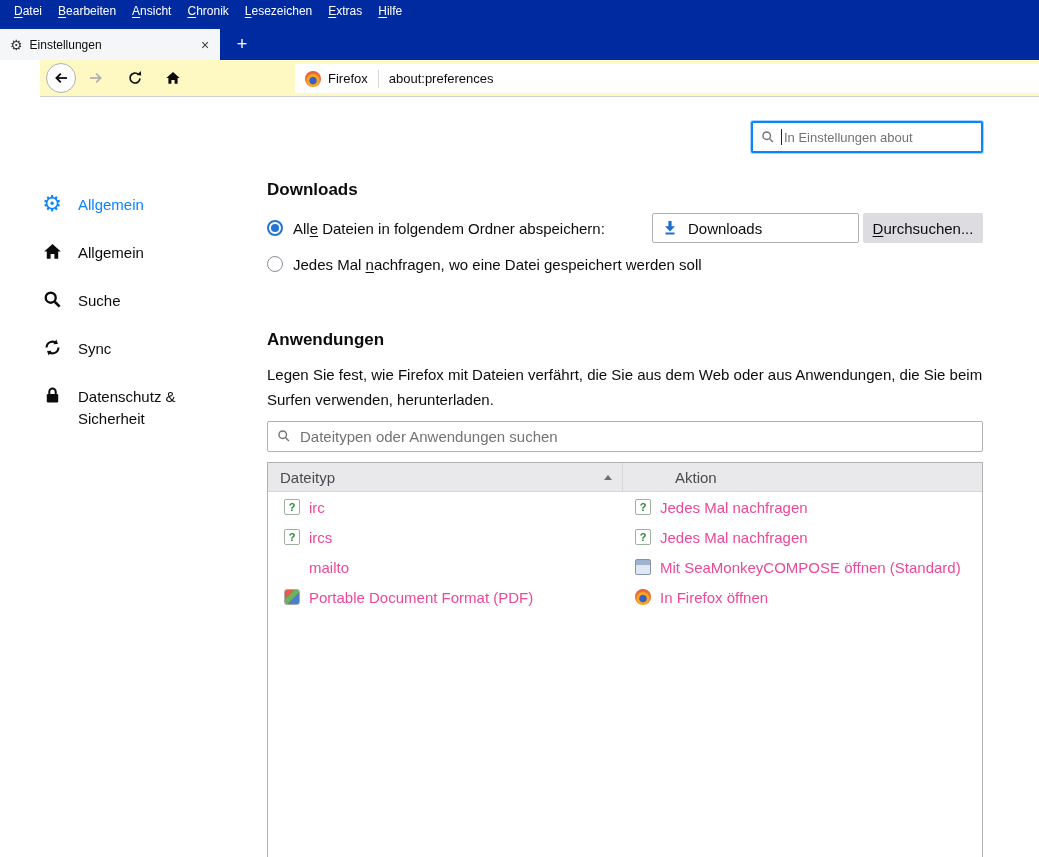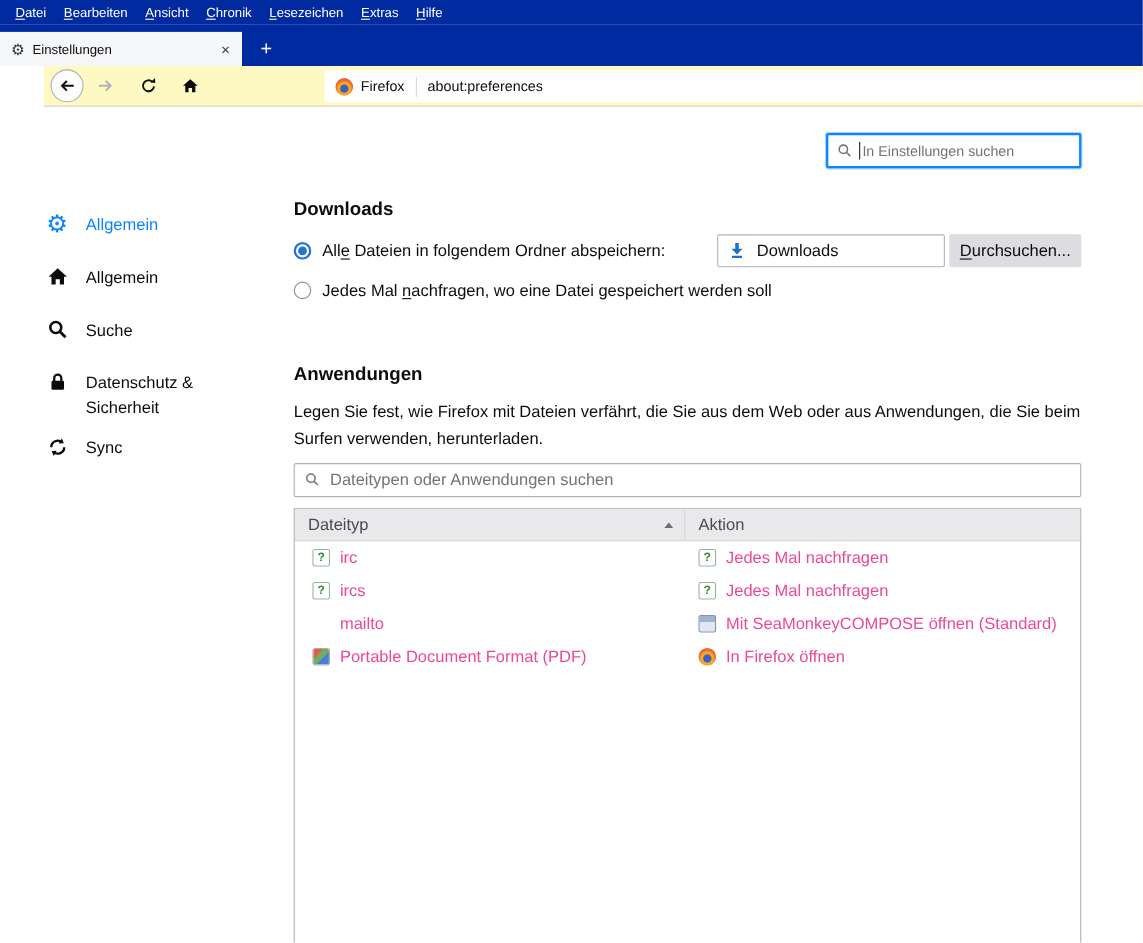--- a/index.html
+++ b/index.html
@@ -82,21 +82,21 @@
   .apps-heading { margin-top:54px; }
   .apps-desc { margin-top:12px; font-size:15px; line-height:25px; color:#0c0c0d; }
   .apps-search-wrap { position:relative; margin-top:9px; }
   .apps-search { width:100%; height:31px; border:1px solid #b1b1b3; border-radius:2px; padding:0 10px 0 32px;
                  font-size:15px; color:#0c0c0d; font-family:"Liberation Sans", sans-serif; outline:none; }
   .apps-search::placeholder { color:#737373; }
   .apps-search-wrap .mag { position:absolute; left:10px; top:8px; }
 
   .apps-table { margin-top:10px; border:1px solid #b1b1b3; height:402px; background:#fff; overflow:hidden; }
   .t-head { height:29px; background:#e9e9eb; border-bottom:1px solid #d7d7db; display:flex; align-items:stretch;
-            font-size:15px; color:#4a4a4f; }
+            font-size:15px; color:#4a4a4f;gap:40px; }
   .th-type { width:355px; display:flex; align-items:center; justify-content:space-between;
              padding:0 10px 0 12px; border-right:1px solid #d7d7db; }
   .th-action { flex:1; display:flex; align-items:center; padding-left:12px; }
   .sort-up { width:0; height:0; border-left:4px solid transparent; border-right:4px solid transparent;
              border-bottom:5px solid #6e6e72; }
   .app-row { height:30px; display:flex; align-items:center; font-size:15px; color:#ec4899; }
   .cell-type { width:355px; padding-left:16px; display:flex; align-items:center; gap:9px; }
   .cell-action { flex:1; padding-left:12px; display:flex; align-items:center; gap:9px; }
   .ficon { width:16px; height:16px; flex:0 0 16px; }
   .q-icon { background:#fff; border:1px solid #9bb59b; border-radius:2px; color:#2e8b2e;
@@ -171,21 +171,21 @@
   <div class="content">
 
     <div class="pref-search">
       <span class="mag">
         <svg width="14" height="14" viewBox="0 0 16 16">
           <circle cx="6.5" cy="6.5" r="4.3" fill="none" stroke="#737373" stroke-width="1.6"></circle>
           <line x1="9.9" y1="9.9" x2="13.6" y2="13.6" stroke="#737373" stroke-width="1.6"></line>
         </svg>
       </span>
       <span class="caret"></span>
-      <span class="placeholder-text">In Einstellungen suchen</span>
+      <span class="placeholder-text">In Einstellungen about</span>
     </div>
 
     <div class="sidebar">
       <div class="sidebar-item active">
         <span class="s-icon gear-icon"></span>
         <span class="sidebar-label">Allgemein</span>
       </div>
       <div class="sidebar-item">
         <span class="s-icon">
           <svg width="19" height="19" viewBox="0 0 16 16">
@@ -195,40 +195,40 @@
         <span class="sidebar-label">Allgemein</span>
       </div>
       <div class="sidebar-item">
         <span class="s-icon">
           <svg width="19" height="19" viewBox="0 0 16 16">
             <circle cx="6.5" cy="6.5" r="4.2" fill="none" stroke="#0c0c0d" stroke-width="2"></circle>
             <line x1="9.9" y1="9.9" x2="14" y2="14" stroke="#0c0c0d" stroke-width="2.2"></line>
           </svg>
         </span>
         <span class="sidebar-label">Suche</span>
-      </div>
-      <div class="sidebar-item two-line">
-        <span class="s-icon">
-          <svg width="19" height="19" viewBox="0 0 16 16">
-            <path d="M5.3 7 V4.8 a2.7 2.7 0 0 1 5.4 0 V7" fill="none" stroke="#0c0c0d" stroke-width="1.7"></path>
-            <rect x="3.2" y="6.8" width="9.6" height="7" rx="1" fill="#0c0c0d"></rect>
-          </svg>
-        </span>
-        <span class="sidebar-label">Datenschutz &amp; Sicherheit</span>
       </div>
       <div class="sidebar-item">
         <span class="s-icon">
           <svg width="19" height="19" viewBox="0 0 16 16">
             <path d="M3 8 a5 5 0 0 1 8.4-3.6" fill="none" stroke="#0c0c0d" stroke-width="1.8"></path>
             <polygon points="11.2,1.2 12.6,5 8.8,5.3" fill="#0c0c0d"></polygon>
             <path d="M13 8 a5 5 0 0 1-8.4 3.6" fill="none" stroke="#0c0c0d" stroke-width="1.8"></path>
             <polygon points="4.8,14.8 3.4,11 7.2,10.7" fill="#0c0c0d"></polygon>
           </svg>
         </span>
         <span class="sidebar-label">Sync</span>
+      </div>
+      <div class="sidebar-item two-line">
+        <span class="s-icon">
+          <svg width="19" height="19" viewBox="0 0 16 16">
+            <path d="M5.3 7 V4.8 a2.7 2.7 0 0 1 5.4 0 V7" fill="none" stroke="#0c0c0d" stroke-width="1.7"></path>
+            <rect x="3.2" y="6.8" width="9.6" height="7" rx="1" fill="#0c0c0d"></rect>
+          </svg>
+        </span>
+        <span class="sidebar-label">Datenschutz &amp; Sicherheit</span>
       </div>
     </div>
 
     <div class="main">
 
       <div class="section-heading">Downloads</div>
 
       <div class="radio-row row1">
         <span class="radio checked">
             <span class="radio-dot"></span>

